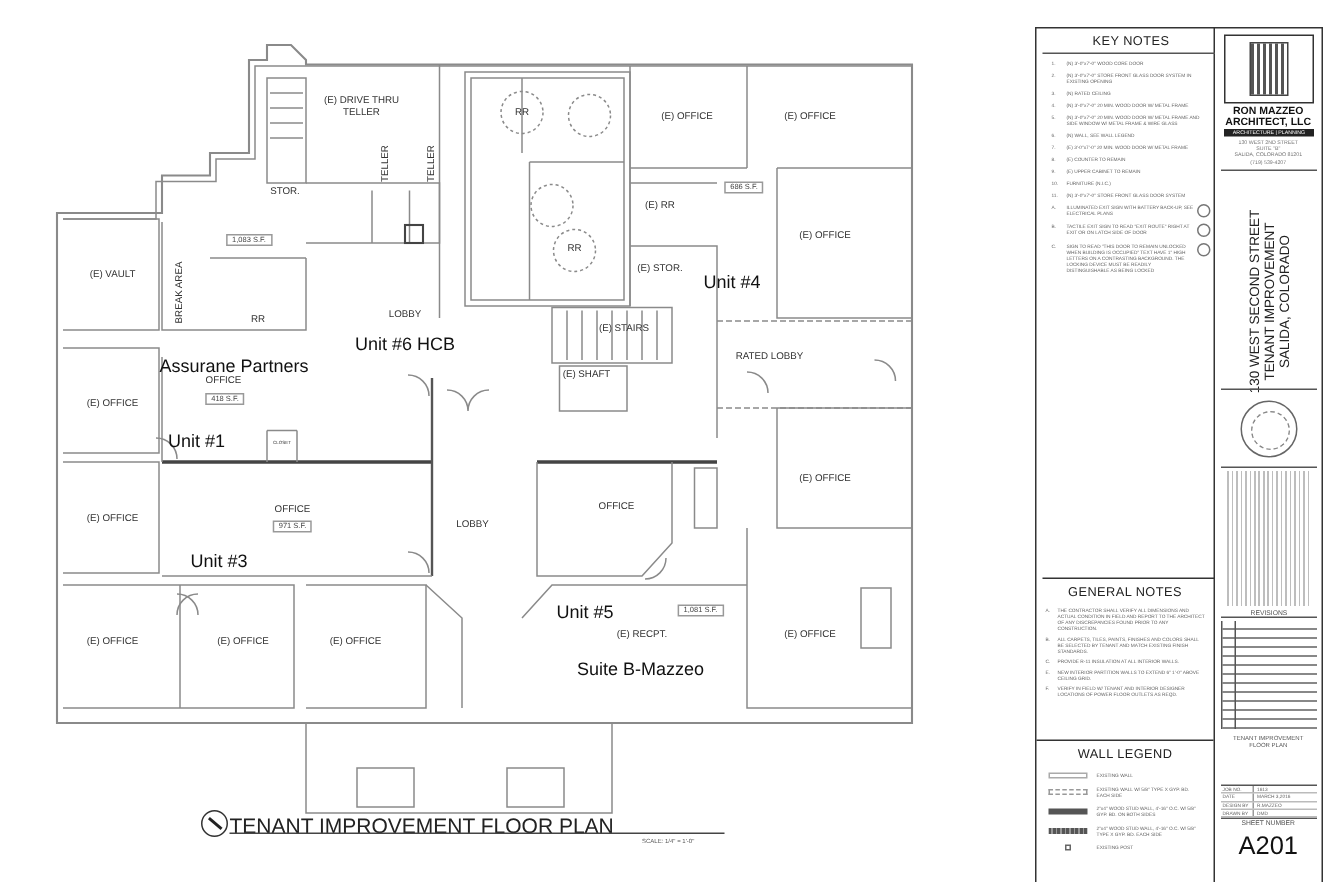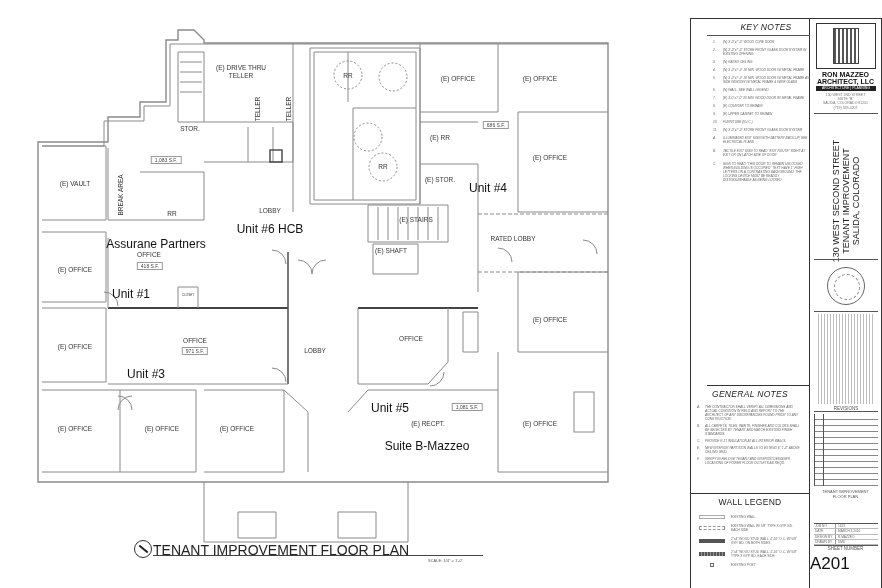--- a/index.html
+++ b/index.html
@@ -13,27 +13,27 @@
   .unit { position: absolute; font-size: 12px; color: #111; white-space: nowrap; transform: translate(-50%, -50%); }
   .sf { position: absolute; font-size: 5px; color: #444; border: 1px solid #999; padding: 0 3px; transform: translate(-50%, -50%); background: #fff; white-space: nowrap; }
   .plan-title { position: absolute; left: 145px; top: 530px; font-size: 14px; color: #222; }
   .plan-title-line { position: absolute; left: 145px; top: 543px; width: 330px; border-top: 1px solid #444; }
   .scale { position: absolute; left: 420px; top: 546px; font-size: 4px; color: #555; }
   .north { position: absolute; left: 126px; top: 528px; width: 18px; height: 18px; border: 1px solid #333; border-radius: 50%; }
   .north::after { content: ""; position: absolute; left: 3px; top: 7px; width: 11px; height: 2px; background: #222; transform: rotate(40deg); }
 
   .panel { position: absolute; left: 682px; top: 6px; width: 120px; height: 572px; border: 1.5px solid #333; background: #fff; }
   .panel .hdr { font-size: 8.5px; text-align: center; padding: 3px 0; border-bottom: 1px solid #555; letter-spacing: 0.3px; }
-  .keynotes { position: absolute; left: 16px; top: 0; width: 100%; height: 367px; border-bottom: 1.5px solid #333; font-style: italic; }
+  .keynotes { position: absolute; left: 4px; top: 0; width: 100%; height: 367px; border-bottom: 1.5px solid #333; }
   .kn-list { padding: 4px 6px 0 6px; }
   .kn-item { display: flex; font-size: 3.2px; color: #666; line-height: 4px; margin-bottom: 4px; }
   .kn-item .n { width: 10px; flex-shrink: 0; }
   .kn-item .t { flex: 1; }
   .kn-item .sym { width: 9px; height: 9px; border: 0.5px solid #777; border-radius: 50%; margin-left: 2px; flex-shrink: 0; }
-  .gennotes { position: absolute; left: 0; top: 367px; width: 100%; height: 108px; border-bottom: 1.5px solid #333; font-style: italic; }
+  .gennotes { position: absolute; left: 0; top: 367px; width: 100%; height: 108px; border-bottom: 1.5px solid #333; }
   .gn-item { display: flex; font-size: 3.2px; color: #666; line-height: 4px; margin: 3px 6px; }
   .gn-item .n { width: 8px; flex-shrink: 0; }
   .legend { position: absolute; left: 0; top: 475px; width: 100%; height: 96px; }
   .lg-item { display: flex; align-items: center; font-size: 3.2px; color: #666; line-height: 4px; margin: 5px 8px; }
   .lg-swatch { width: 26px; height: 4px; margin-right: 6px; flex-shrink: 0; }
 
   .tb { position: absolute; left: 802px; top: 6px; width: 72px; height: 572px; border: 1.5px solid #333; border-left: none; background: #fff; }
   .logo-box { position: absolute; left: 6px; top: 4px; width: 60px; height: 46px; border: 1px solid #333; display: flex; align-items: center; justify-content: center; }
   .logo-col { width: 26px; height: 36px; border: 1px solid #444; background: repeating-linear-gradient(90deg, #555 0 2px, #fff 2px 4px); }
   .firm { position: absolute; left: 0; top: 52px; width: 100%; text-align: center; font-size: 7px; font-weight: bold; line-height: 7px; color: #111; }
@@ -46,21 +46,21 @@
   .copyright { position: absolute; left: 8px; top: 295px; width: 56px; height: 90px; background: repeating-linear-gradient(90deg, #888 0 1px, #fff 1px 3px); opacity: 0.55; }
   .rev-hdr { position: absolute; left: 4px; top: 387px; width: 64px; font-size: 4.5px; text-align: center; color: #555; border-bottom: 1px solid #555; }
   .rev-rows { position: absolute; left: 4px; top: 395px; width: 64px; height: 72px; border-left: 1px solid #555; background: repeating-linear-gradient(180deg, #fff 0 5px, #888 5px 6px); }
   .rev-rows::before { content: ""; position: absolute; left: 8px; top: 0; bottom: 0; border-left: 1px solid #555; }
   .sheet-name { position: absolute; left: 0; top: 470px; width: 100%; text-align: center; font-size: 4px; color: #555; line-height: 5px; }
   .info-tbl { position: absolute; left: 4px; top: 504px; width: 64px; border-top: 1px solid #555; border-bottom: 1px solid #555; }
   .info-row { display: flex; font-size: 3.2px; color: #666; line-height: 4.3px; border-bottom: 0.5px solid #bbb; }
   .info-row .k { width: 22px; border-right: 0.5px solid #999; padding-left: 1px; }
   .info-row .v { flex: 1; padding-left: 2px; }
   .sheet-lbl { position: absolute; left: 0; top: 527px; width: 100%; text-align: center; font-size: 4.5px; color: #555; }
-  .sheet-num { position: absolute; left: 0; top: 535px; width: 100%; font-size: 17px; color: #111; }
+  .sheet-num { position: absolute; left: 0; top: 535px; width: 100%; text-align: center; font-size: 17px; color: #111; }
 </style>
 </head>
 <body>
 
 <div class="sheet">
 
   <div class="plan">
     <svg width="682" height="570" viewBox="0 0 682 570">
       <g fill="none" stroke="#8a8a8a" stroke-width="1">
 

